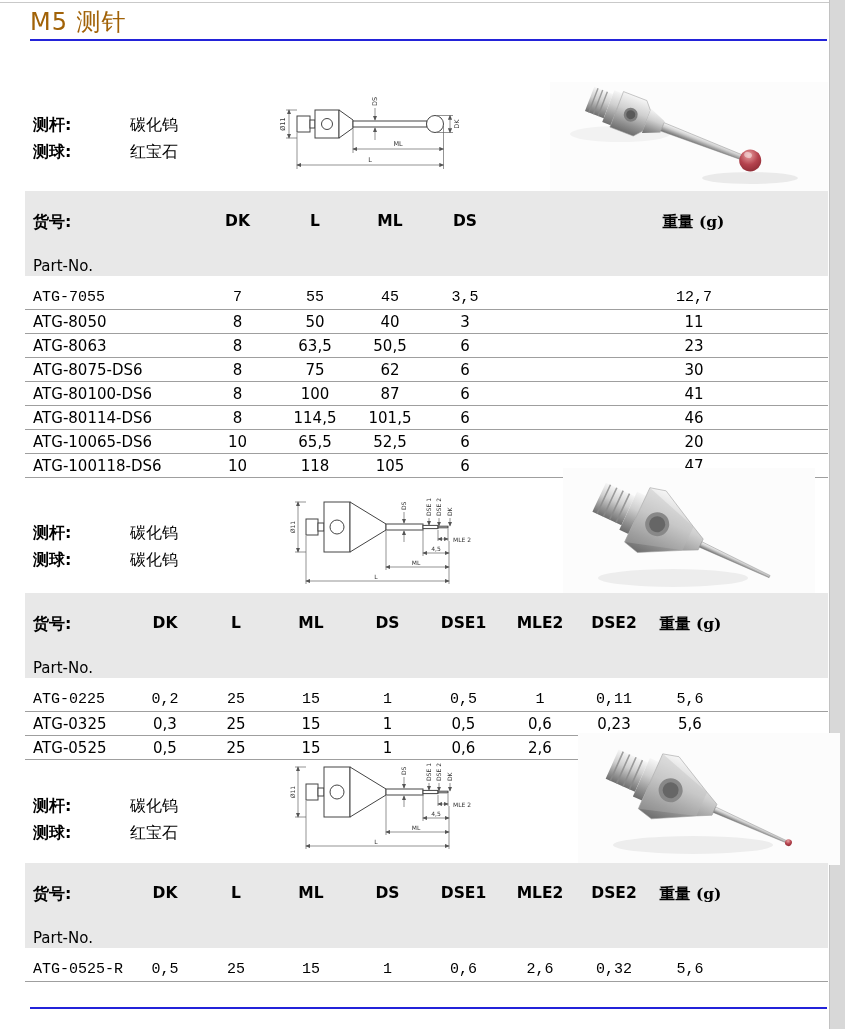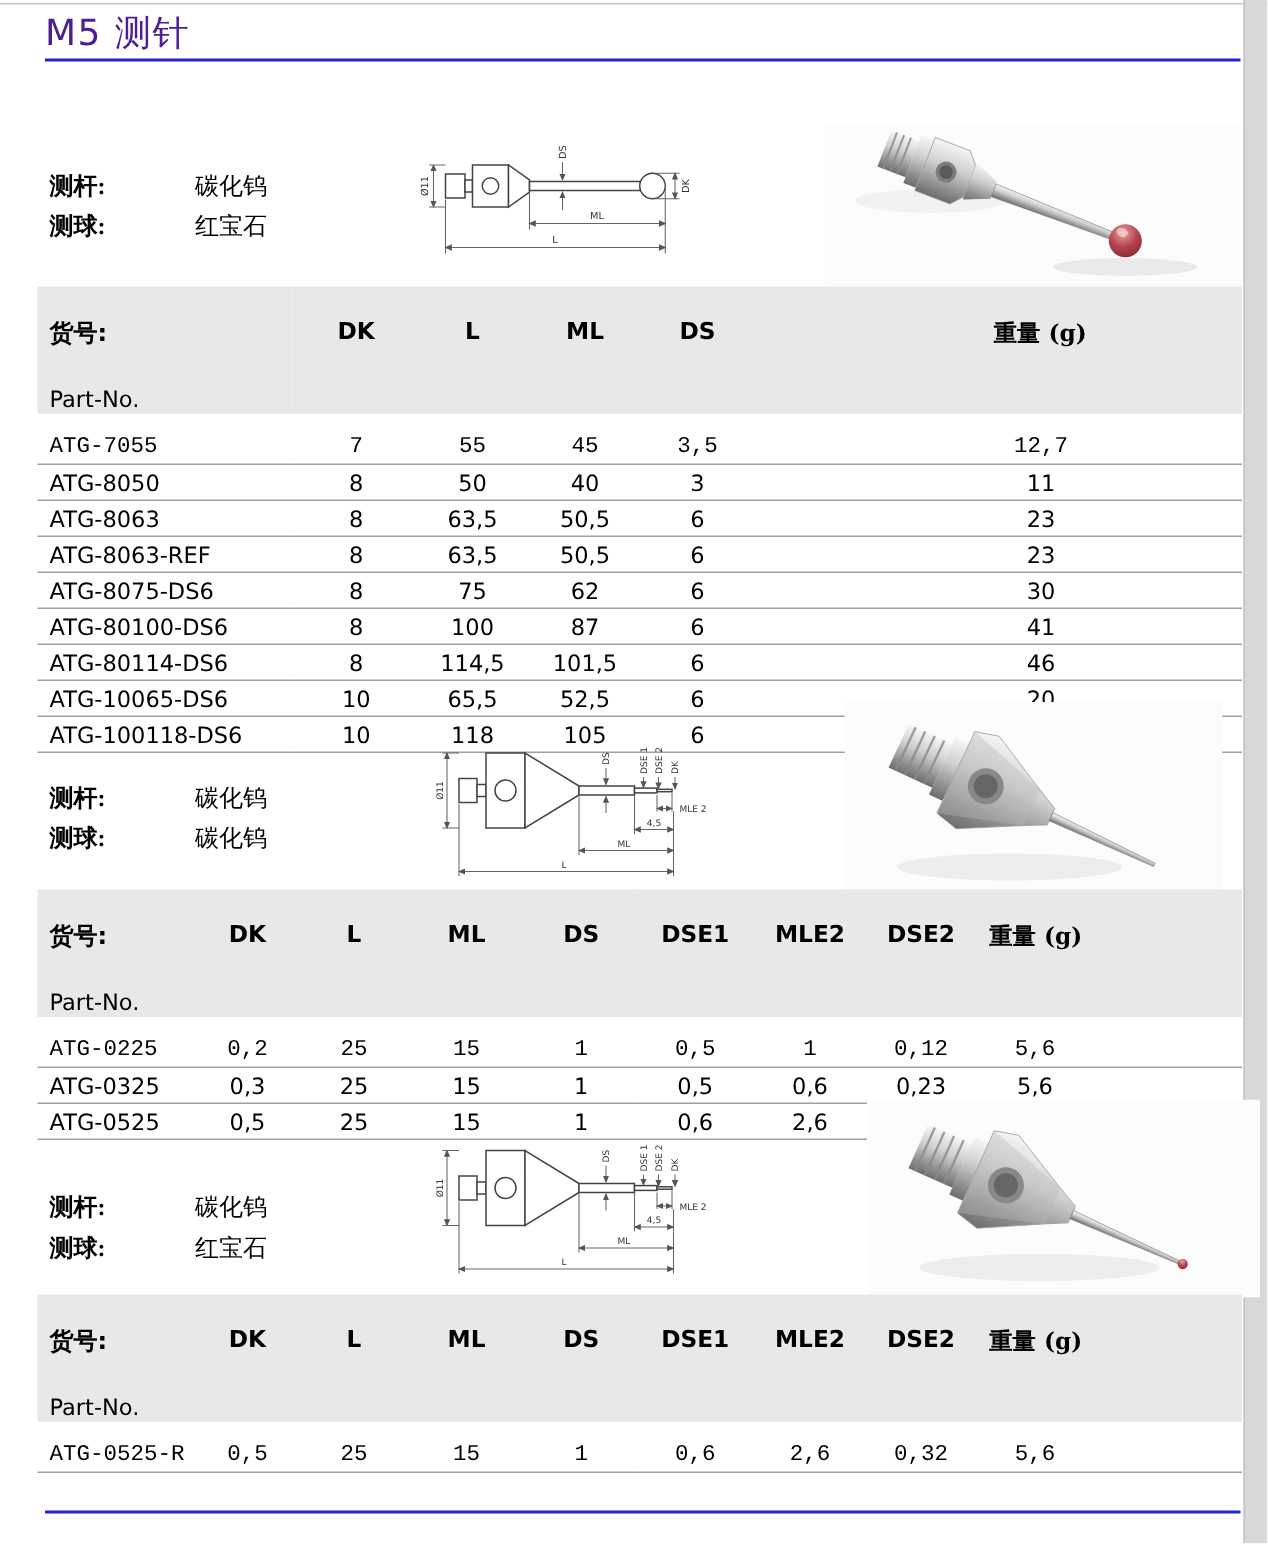--- a/index.html
+++ b/index.html
@@ -1,25 +1,25 @@
 <!DOCTYPE html>
 <html><head>
 <meta charset="utf-8">
 <style>
   html,body{margin:0;padding:0;background:#fff;}
   #page{position:relative;width:845px;height:1029px;background:#ffffff;overflow:hidden;
         font-family:"DejaVu Sans","Liberation Sans",sans-serif;color:#000;}
   .top-line{position:absolute;top:2px;left:0;width:845px;height:1px;background:#c9c9c9;}
   .edge-strip{position:absolute;top:0;left:829px;width:16px;height:1029px;background:#d8d8d8;border-left:1px solid #c2c2c2;box-sizing:border-box;}
-  .page-title{position:absolute;left:30px;top:6px;font-size:24px;letter-spacing:1px;color:#4c1d95;}
+  .page-title{position:absolute;left:30px;top:6px;font-size:24px;letter-spacing:1px;color:#a16207;}
   .title-rule{position:absolute;left:30px;top:39px;width:797px;height:2px;background:#2323d9;}
   .bottom-rule{position:absolute;left:30px;top:1007px;width:797px;height:2px;background:#2323d9;}
 
   .specs{position:absolute;left:33px;font-size:16px;}
-  .spec-row{height:27px;line-height:27px;white-space:nowrap;font-family:Liberation Serif, serif;}
+  .spec-row{height:27px;line-height:27px;white-space:nowrap;}
   .spec-label{display:inline-block;width:97px;font-weight:700;}
   .spec-value{font-weight:400;}
 
   .drawing{position:absolute;}
   .drawing svg text{font-family:"DejaVu Sans","Liberation Sans",sans-serif;fill:#333;}
   .photo{position:absolute;}
 
   table.spec{position:absolute;left:25px;width:803px;border-collapse:collapse;table-layout:fixed;}
   table.spec thead th{background:#e8e8e8;vertical-align:top;height:50px;box-sizing:border-box;
     padding-top:21px;font-size:15.5px;font-weight:700;text-align:center;}
@@ -162,28 +162,20 @@
         <tr>
           <td>ATG-8050</td>
           <td>8</td>
           <td>50</td>
           <td>40</td>
           <td>3</td>
           <td>11</td>
         </tr>
         <tr>
           <td>ATG-8063</td>
-          <td>8</td>
-          <td>63,5</td>
-          <td>50,5</td>
-          <td>6</td>
-          <td>23</td>
-        </tr>
-        <tr>
-          <td>ATG-8063-REF</td>
           <td>8</td>
           <td>63,5</td>
           <td>50,5</td>
           <td>6</td>
           <td>23</td>
         </tr>
         <tr>
           <td>ATG-8075-DS6</td>
           <td>8</td>
           <td>75</td>
@@ -327,21 +319,21 @@
     </thead>
     <tbody>
         <tr>
           <td>ATG-0225</td>
           <td>0,2</td>
           <td>25</td>
           <td>15</td>
           <td>1</td>
           <td>0,5</td>
           <td>1</td>
-          <td>0,12</td>
+          <td>0,11</td>
           <td>5,6</td>
           <td></td>
         </tr>
         <tr>
           <td>ATG-0325</td>
           <td>0,3</td>
           <td>25</td>
           <td>15</td>
           <td>1</td>
           <td>0,5</td>

